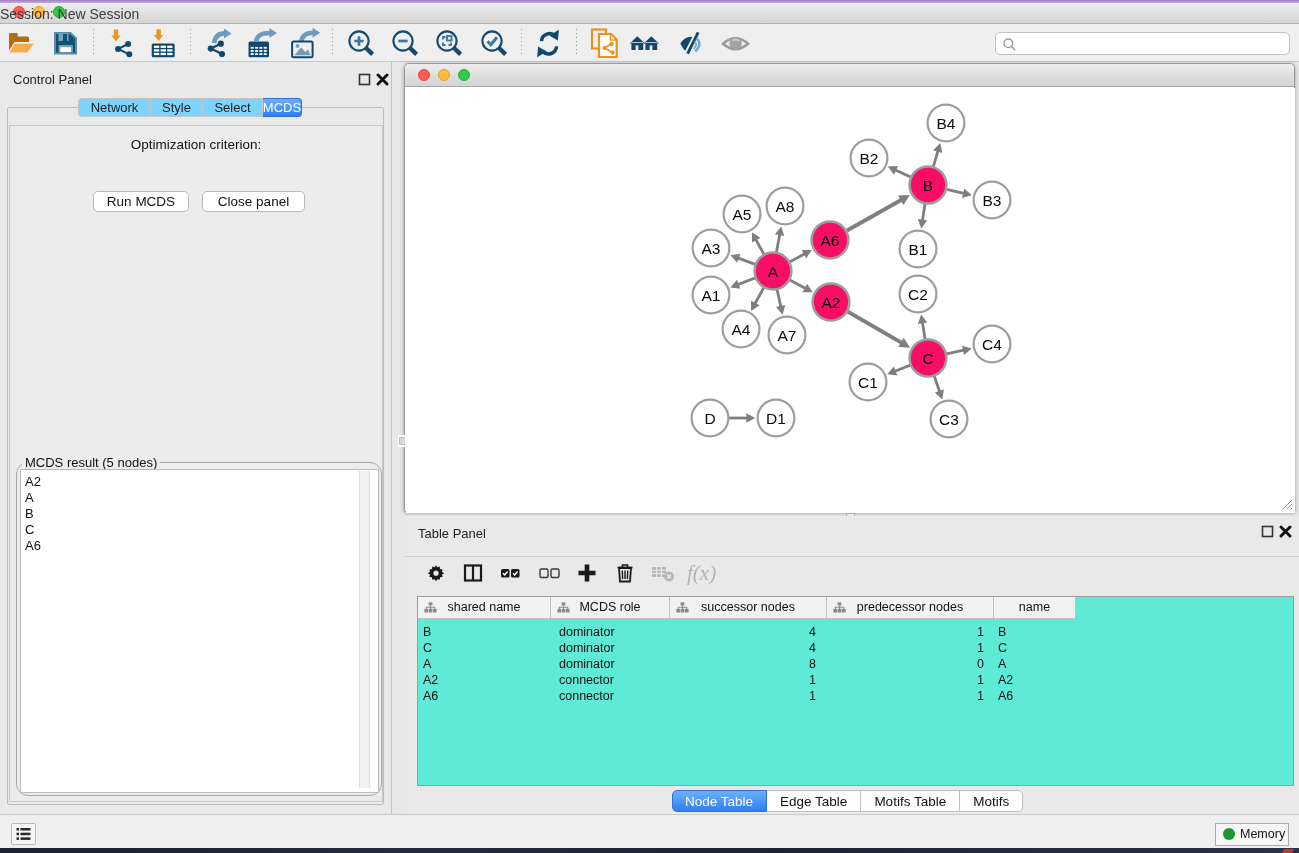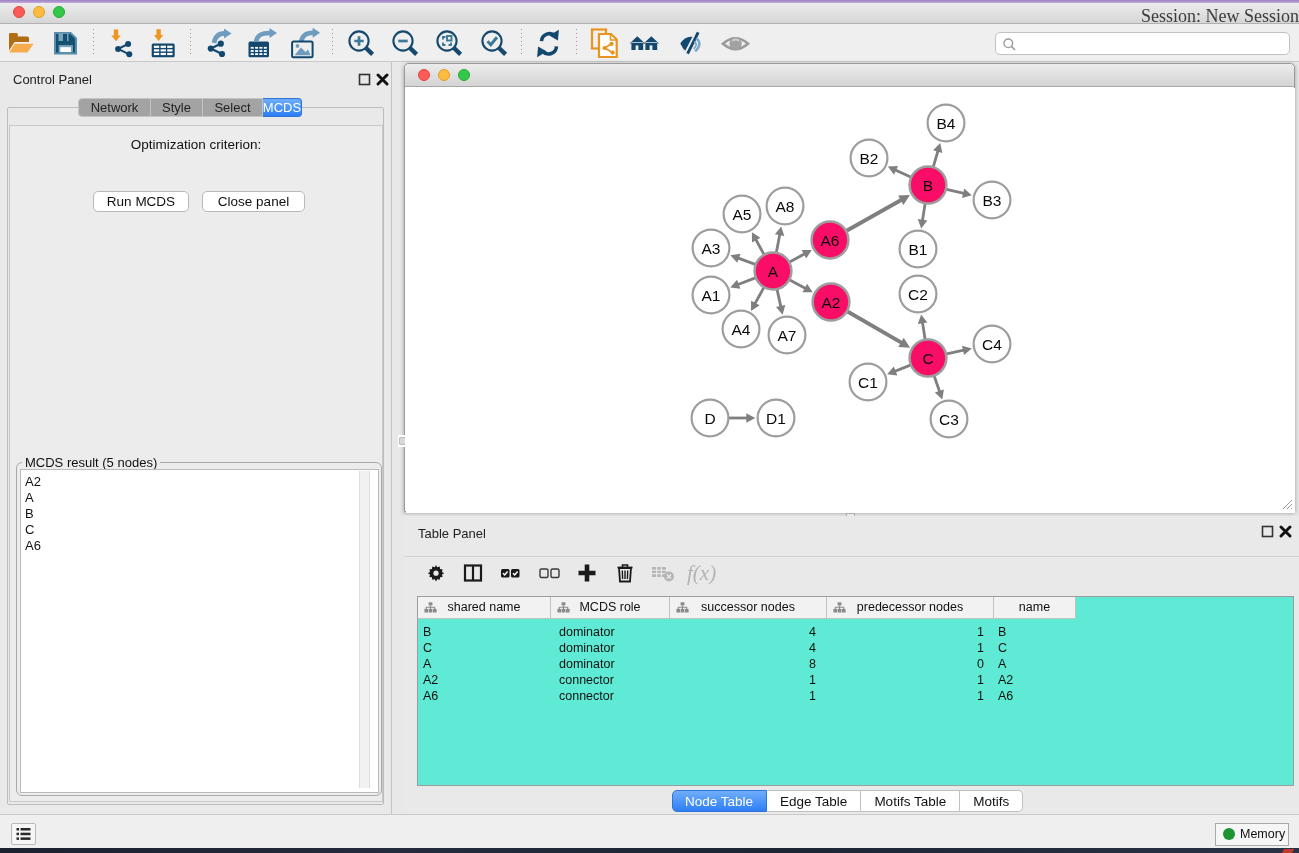--- a/index.html
+++ b/index.html
@@ -5,47 +5,47 @@
 * { margin:0; padding:0; box-sizing:border-box; }
 html,body { width:1299px; height:853px; overflow:hidden; font-family:"Liberation Sans", sans-serif; }
 body { background:#e8e8e8; position:relative; }
 .abs { position:absolute; }
 
 
 #wallTop { left:0; top:0; width:1299px; height:3px; background:linear-gradient(#9b7fc0,#c6abdf); }
 
 
 #titlebar { left:0; top:3px; width:1299px; height:21px; background:linear-gradient(#ececec,#d6d6d6); border-bottom:1px solid #b1b1b1; }
-#titlebar .title { position:absolute; left:0; right:0; top:3px; text-align:right; font-size:18px; color:#3c3c3c;font-family:Liberation Serif, serif; }
+#titlebar .title { position:absolute; left:0; right:0; top:3px; text-align:left; font-size:14px; color:#3c3c3c; }
 .light { position:absolute; width:12px; height:12px; border-radius:50%; top:3px; }
 .lr { background:#fc5b57; border:1px solid #e2443f; }
 .ly { background:#fdbc40; border:1px solid #dfa023; }
 .lg { background:#34c84a; border:1px solid #2aa835; }
 
 
 #toolbar { left:0; top:24px; width:1299px; height:38px; background:#efefef; border-bottom:1px solid #c9c9c9; }
 .tbi { position:absolute; top:6px; }
 .tsep { position:absolute; top:5px; height:28px; width:1px; background-image:linear-gradient(#9a9a9a 1px, transparent 1px); background-size:1px 4px; }
 #search { position:absolute; left:995px; top:8px; width:295px; height:23px; background:#fff; border:1px solid #c2c2c2; border-radius:5px; }
 
 
 #cpanel { left:0; top:62px; width:392px; height:752px; background:#e9e9e9; border-right:1px solid #c4c4c4; }
 #cpTitle { position:absolute; left:13px; top:10px; font-size:13px; color:#222; }
 .winbtn { position:absolute; top:11px; }
 #tabpane { position:absolute; left:7px; top:45px; width:377px; height:698px; border:1px solid #bdbdbd; background:#e9e9e9; border-radius:2px; }
 #tabs { position:absolute; left:78px; top:36px; height:19px; display:flex; font-size:13px; }
-.tab { background:#a3a3a3; border:1px solid #c4c4c4; border-left:none; color:#222; display:flex; align-items:center; justify-content:center; }
+.tab { background:#7dd3fc; border:1px solid #c4c4c4; border-left:none; color:#222; display:flex; align-items:center; justify-content:center; }
 .tab:first-child { border-left:1px solid #c4c4c4; border-radius:4px 0 0 4px; }
 .tab.sel { background:linear-gradient(#6faef9,#2e7ef5); color:#fff; border-color:#2e73d8; border-radius:0 4px 4px 0; }
 #innerPanel { position:absolute; left:9px; top:63px; width:374px; height:677px; border:1px solid #c8c8c8; background:#ececec; }
 #optLabel { position:absolute; left:0; width:392px; top:75px; text-align:center; font-size:13.5px; color:#111; }
 #dropdown { position:absolute; left:43px; top:96px; width:312px; height:21px; background:#fff; border:1px solid #b4b4b4; border-radius:4px; font-size:13.5px; color:#111; line-height:19px; padding-left:12px; }
 #ddBtn { position:absolute; right:-1px; top:-1px; width:15px; height:21px; background:linear-gradient(#66a8fb,#2372ee); border-radius:0 4px 4px 0; }
 .btn { position:absolute; height:21px; background:#fff; border:1px solid #b9b9b9; border-radius:5px; font-size:13.5px; color:#111; text-align:center; line-height:19px; }
-#groupbox { position:absolute; left:16px; top:400px; width:366px; height:334px; border:1px solid #a9a9a9; border-radius:6px; }
+#groupbox { position:absolute; left:16px; top:400px; width:366px; height:334px; border:1px solid #a9a9a9; border-radius:12px; }
 #gbLabel { position:absolute; left:5px; top:-8px; background:#ececec; padding:0 3px; font-size:13px; color:#111; }
 #mcdsList { position:absolute; left:3px; top:6px; width:359px; height:324px; background:#fff; border:1px solid #bbb; font-size:13px; color:#111; }
 #mcdsList { padding-top:4px; } #mcdsList div { padding-left:4px; height:16px; line-height:16px; }
 #mcdsScroll { position:absolute; right:8px; top:1px; width:11px; height:317px !important; background:#f1f1f1; border-left:1px solid #ddd; border-right:1px solid #ddd; padding:0 !important; }
 
 
 #netwin { left:404px; top:63px; width:891px; height:449px; background:#fff; border-radius:5px 5px 0 0; box-shadow:0 1px 4px rgba(0,0,0,0.35); border:1px solid #9a9a9a; }
 #netTitle { position:absolute; left:0; top:0; width:100%; height:23px; background:linear-gradient(#ececec,#d4d4d4); border-bottom:1px solid #a9a9a9; border-radius:5px 5px 0 0; }
 #netTitle .title { position:absolute; left:0; right:0; top:4px; text-align:center; font-size:13px; color:#3c3c3c; }
 #netCanvas { position:absolute; left:1px; top:24px; width:889px; height:425px; background:#fff; }

